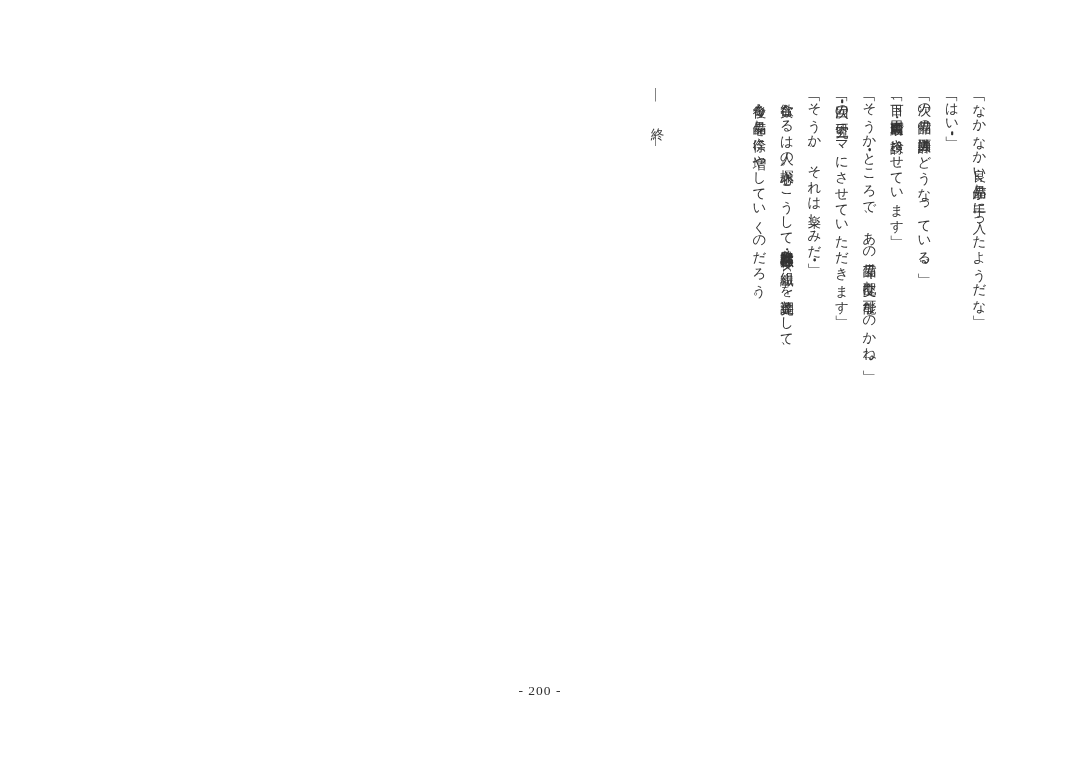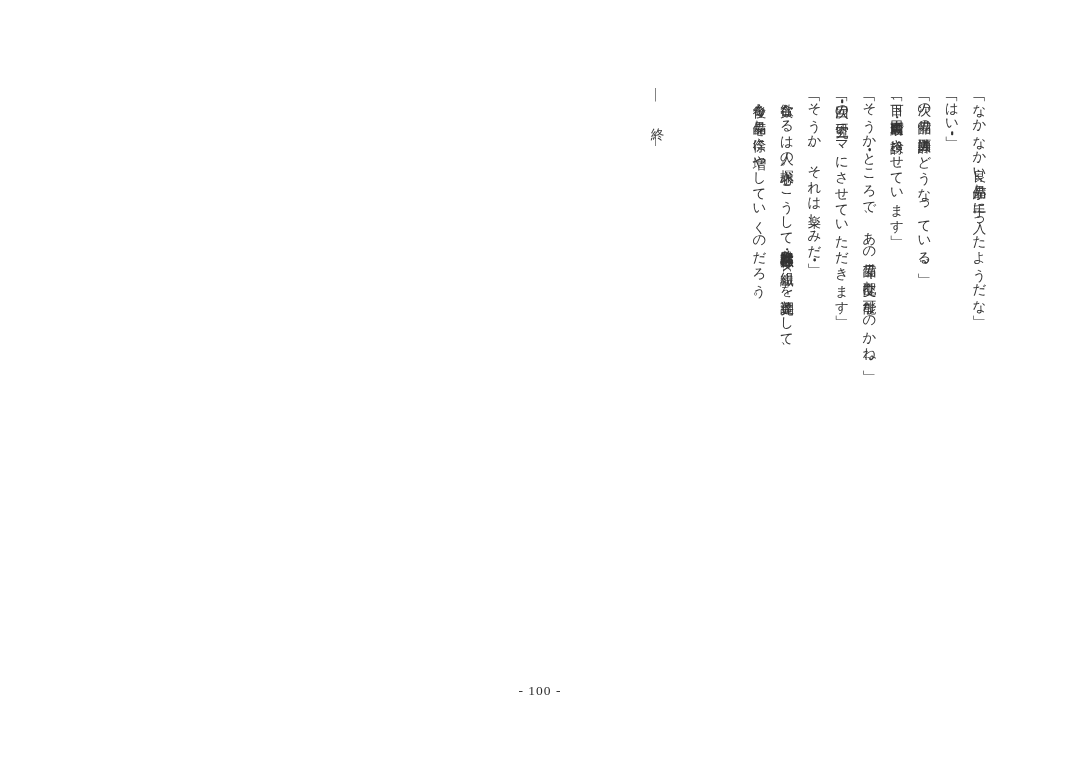--- a/index.html
+++ b/index.html
@@ -73,15 +73,15 @@
     <p>「目下、吉田・鮫島両名で検討させています」</p>
     <p>「そうか・・・ところで、あの備品で『交配』は可能なのかね?」</p>
     <p>「・・・次回の研究テーマにさせていただきます」</p>
     <p>「そうか。それは楽しみだ・・・」</p>
     <p>貪欲なるは人の探求心。こうして公安総務課・庶務二係は『組織X』を調達先として、</p>
     <p>今後も『備品』を徐々に増やしていくのだろう。</p>
   </div>
 
   <div class="ending-mark">―　終　―</div>
 
-  <div class="page-number">- 100 -</div>
+  <div class="page-number">- 200 -</div>
 
 </div>
 
 </body></html>

